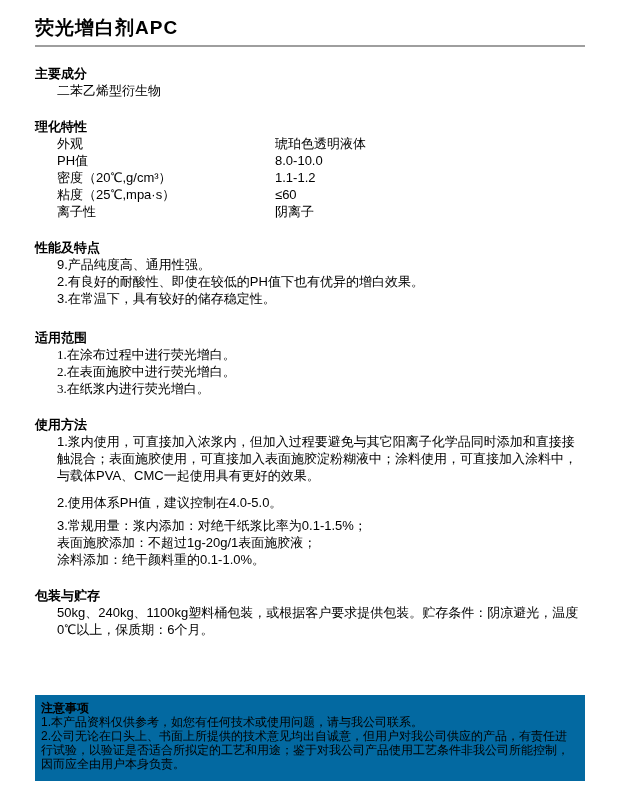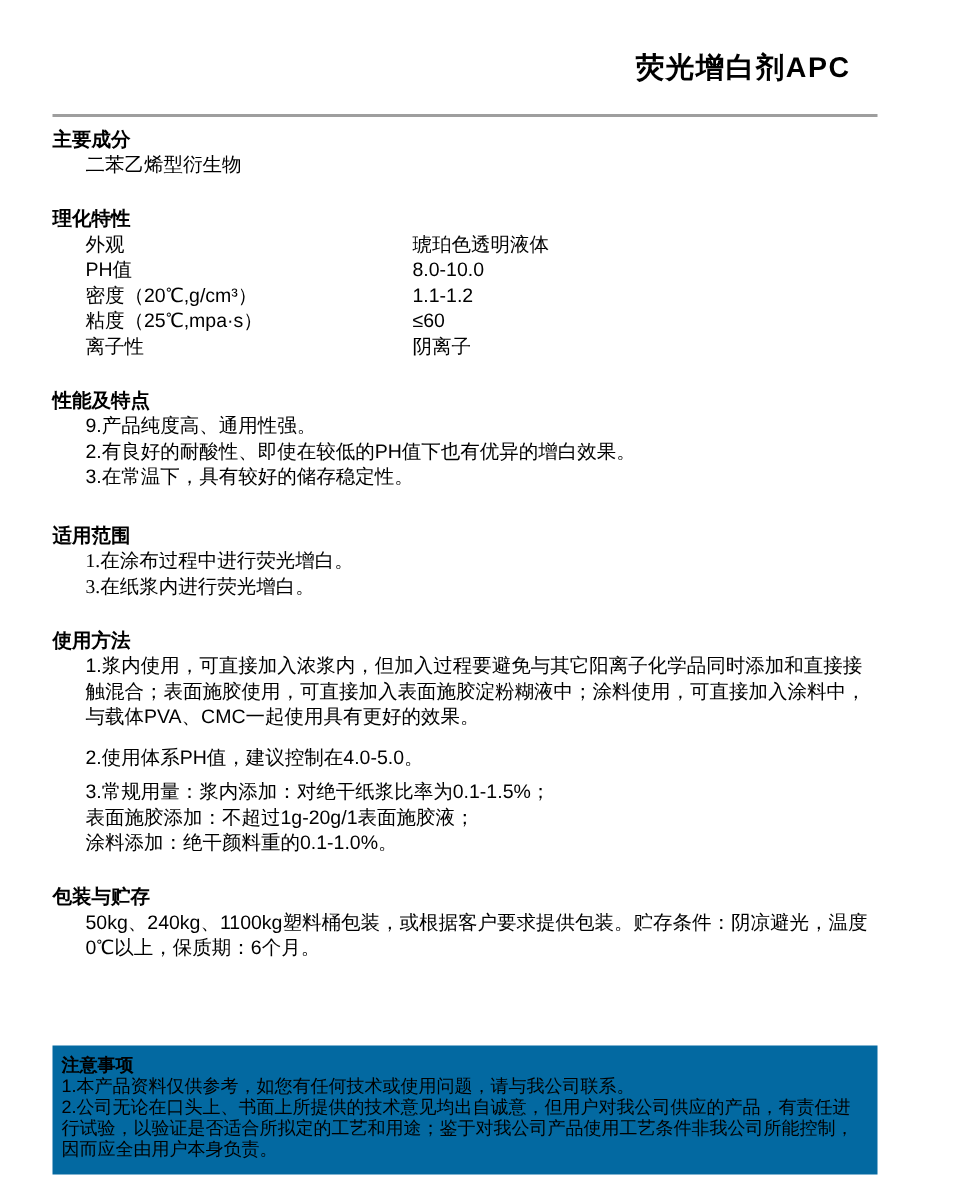--- a/index.html
+++ b/index.html
@@ -9,25 +9,25 @@
     font-family:"Liberation Sans", sans-serif;
   }
   .page {
     box-sizing:border-box;
     width:640px; height:787px;
     padding:16px 55px 0 35px;
     font-size:13px; line-height:17px;
   }
   .doc-title {
     font-size:19px; line-height:24px; font-weight:700;
-    text-align:right; margin:18px; letter-spacing:1px;
+    text-align:left; margin:0; letter-spacing:1px;
   }
   .rule { height:0; border-bottom:2px solid #9e9e9e; margin-top:5px; }
   .sec { margin-top:19px; }
-  .sec.mt18 { margin-top:6px; }
+  .sec.mt18 { margin-top:18px; }
   .sec.mt17 { }
   .sec.mt22 { margin-top:22px;font-family:Liberation Serif, serif; }
   .sec-heading {
     font-size:13px; line-height:17px; font-weight:700; margin:0;
   }
   .indent { padding-left:22px; }
   .prop-row { display:flex;gap:15px; }
   .prop-label { flex:0 0 203px; width:203px; }
   .prop-value { flex:1 1 auto; }
   .para { margin:0; }
@@ -89,20 +89,21 @@
       <div>9.产品纯度高、通用性强。</div>
       <div>2.有良好的耐酸性、即使在较低的PH值下也有优异的增白效果。</div>
       <div>3.在常温下，具有较好的储存稳定性。</div>
     </div>
   </div>
 
   <div class="sec mt22">
     <h2 class="sec-heading">适用范围</h2>
     <div class="indent">
       <div>1.在涂布过程中进行荧光增白。</div>
+      <div>2.在表面施胶中进行荧光增白。</div>
       <div>3.在纸浆内进行荧光增白。</div>
     </div>
   </div>
 
   <div class="sec">
     <h2 class="sec-heading">使用方法</h2>
     <div class="indent">
       <p class="para">1.浆内使用，可直接加入浓浆内，但加入过程要避免与其它阳离子化学品同时添加和直接接触混合；表面施胶使用，可直接加入表面施胶淀粉糊液中；涂料使用，可直接加入涂料中，与载体PVA、CMC一起使用具有更好的效果。</p>
       <p class="para">2.使用体系PH值，建议控制在4.0-5.0。</p>
       <p class="para tight pre">3.常规用量：浆内添加：对绝干纸浆比率为0.1-1.5%；

